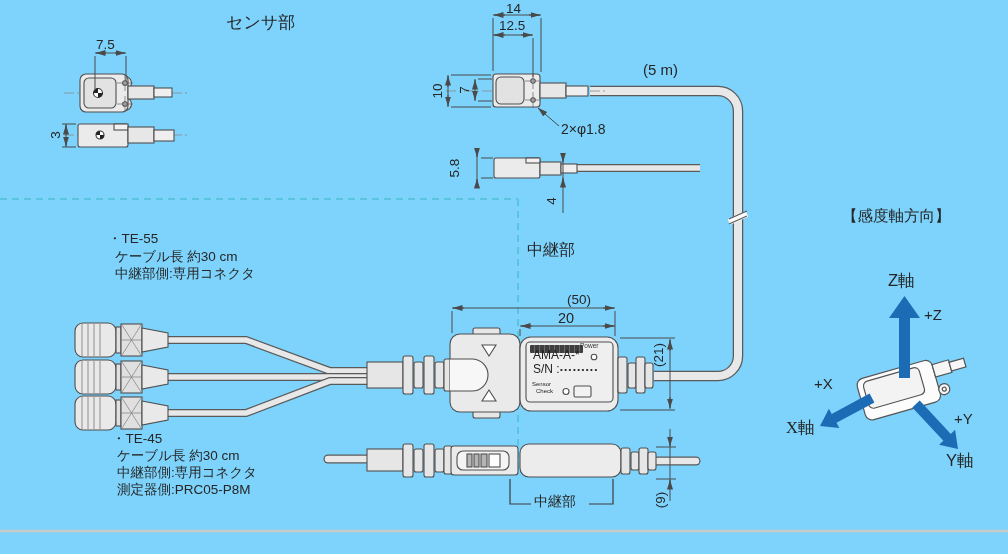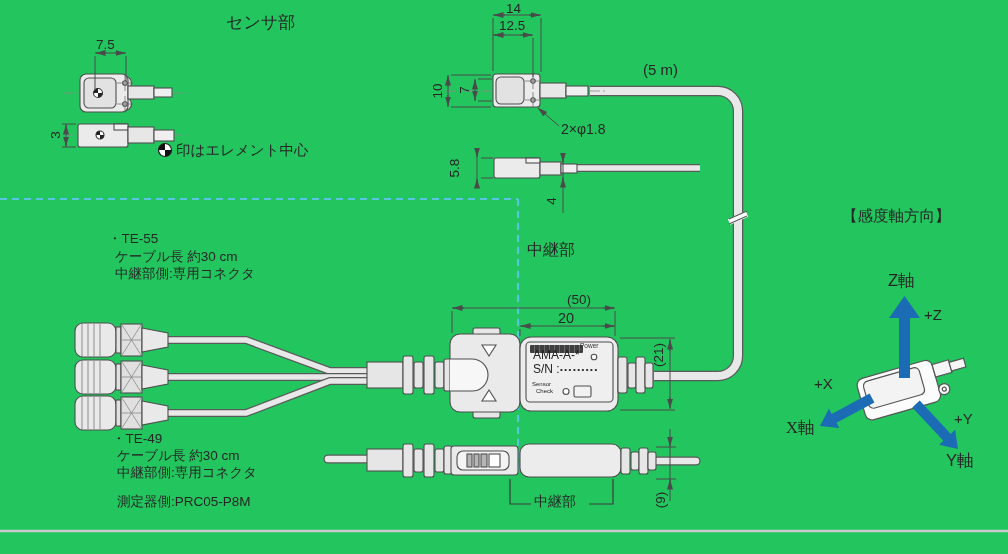--- a/index.html
+++ b/index.html
@@ -1,16 +1,16 @@
 <!DOCTYPE html>
 <html><head>
 <meta charset="utf-8">
 <style>
   html,body{margin:0;padding:0;background:#fff;}
-  #stage{position:relative;width:1008px;height:554px;background:#22c55e;overflow:hidden;
+  #stage{position:relative;width:1008px;height:554px;background:#7dd3fc;overflow:hidden;
          font-family:"Liberation Sans","DejaVu Sans",sans-serif;}
   #art{position:absolute;left:0;top:0;}
   .t{position:absolute;white-space:nowrap;color:#262626;line-height:1.15;
      font-family:"Liberation Sans","DejaVu Sans",sans-serif;}
   .rot{transform:translate(-50%,-50%) rotate(-90deg);transform-origin:center;}
   .dim{font-size:13.5px;}
   .hdr{font-size:17px;}
   .note{display:flex;align-items:center;gap:3px;}
   .logo-strip{position:absolute;left:530px;top:345px;width:53px;height:8px;background:#3f3f3f;border-radius:1px;
               background-image:repeating-linear-gradient(90deg,#3f3f3f 0 4px,#6a6a6a 4px 5px);}
@@ -328,46 +328,38 @@
     </g>
   </g>
 
   <line x1="0" y1="531" x2="1008" y2="531" stroke="#c9c9c9" stroke-width="2.5"></line>
 </svg>
 
 <div class="t hdr" style="left:226px;top:13px;">センサ部</div>
 <div class="t dim" style="left:96px;top:37px;">7.5</div>
 <div class="t dim rot" style="left:56px;top:135px;">3</div>
 
-<div class="t note" style="left:157px;top:142px;font-size:14.5px;">
-  <svg width="16" height="16" viewBox="0 0 16 16">
-    <circle cx="8" cy="8" r="6.5" fill="#fff" stroke="#222" stroke-width="1.2"></circle>
-    <path d="M8,8 L8,1.5 A6.5,6.5 0 0 0 1.5,8 Z" fill="#111"></path>
-    <path d="M8,8 L8,14.5 A6.5,6.5 0 0 0 14.5,8 Z" fill="#111"></path>
-  </svg>
-  <span>印はエレメント中心</span>
-</div>
 
 <div class="t dim" style="left:506px;top:1px;">14</div>
 <div class="t dim" style="left:499px;top:18px;">12.5</div>
 <div class="t dim rot" style="left:438px;top:91px;">10</div>
 <div class="t dim rot" style="left:465px;top:90px;">7</div>
 <div class="t" style="left:643px;top:61px;font-size:15px;">(5 m)</div>
 <div class="t" style="left:561px;top:121px;font-size:14px;">2×φ1.8</div>
 <div class="t dim rot" style="left:455px;top:168px;">5.8</div>
 <div class="t dim rot" style="left:552px;top:201px;">4</div>
 
 <div class="t" style="left:108px;top:231px;font-size:13.5px;">・TE-55</div>
 <div class="t" style="left:115px;top:249px;font-size:13.5px;">ケーブル長 約30 cm</div>
 <div class="t" style="left:115px;top:266px;font-size:13.5px;">中継部側:専用コネクタ</div>
 
-<div class="t" style="left:112px;top:431px;font-size:13.5px;">・TE-49</div>
+<div class="t" style="left:112px;top:431px;font-size:13.5px;">・TE-45</div>
 <div class="t" style="left:117px;top:448px;font-size:13.5px;">ケーブル長 約30 cm</div>
 <div class="t" style="left:117px;top:465px;font-size:13.5px;">中継部側:専用コネクタ</div>
-<div class="t" style="left:117px;top:482px;font-size:13.5px;margin-top:12px;">測定器側:PRC05-P8M</div>
+<div class="t" style="left:117px;top:482px;font-size:13.5px;">測定器側:PRC05-P8M</div>
 
 <div class="t" style="left:527px;top:241px;font-size:16px;">中継部</div>
 <div class="t dim" style="left:521px;top:292px;margin-left:46px;">(50)</div>
 <div class="t" style="left:558px;top:310px;font-size:14.5px;">20</div>
 <div class="t dim rot" style="left:659px;top:355px;">(21)</div>
 <div class="t dim rot" style="left:661px;top:500px;">(9)</div>
 <div class="t" style="left:534px;top:493px;font-size:14px;">中継部</div>
 
 <div class="logo-strip"></div>
 <div class="t tiny" style="left:580px;top:342px;">Power</div>

